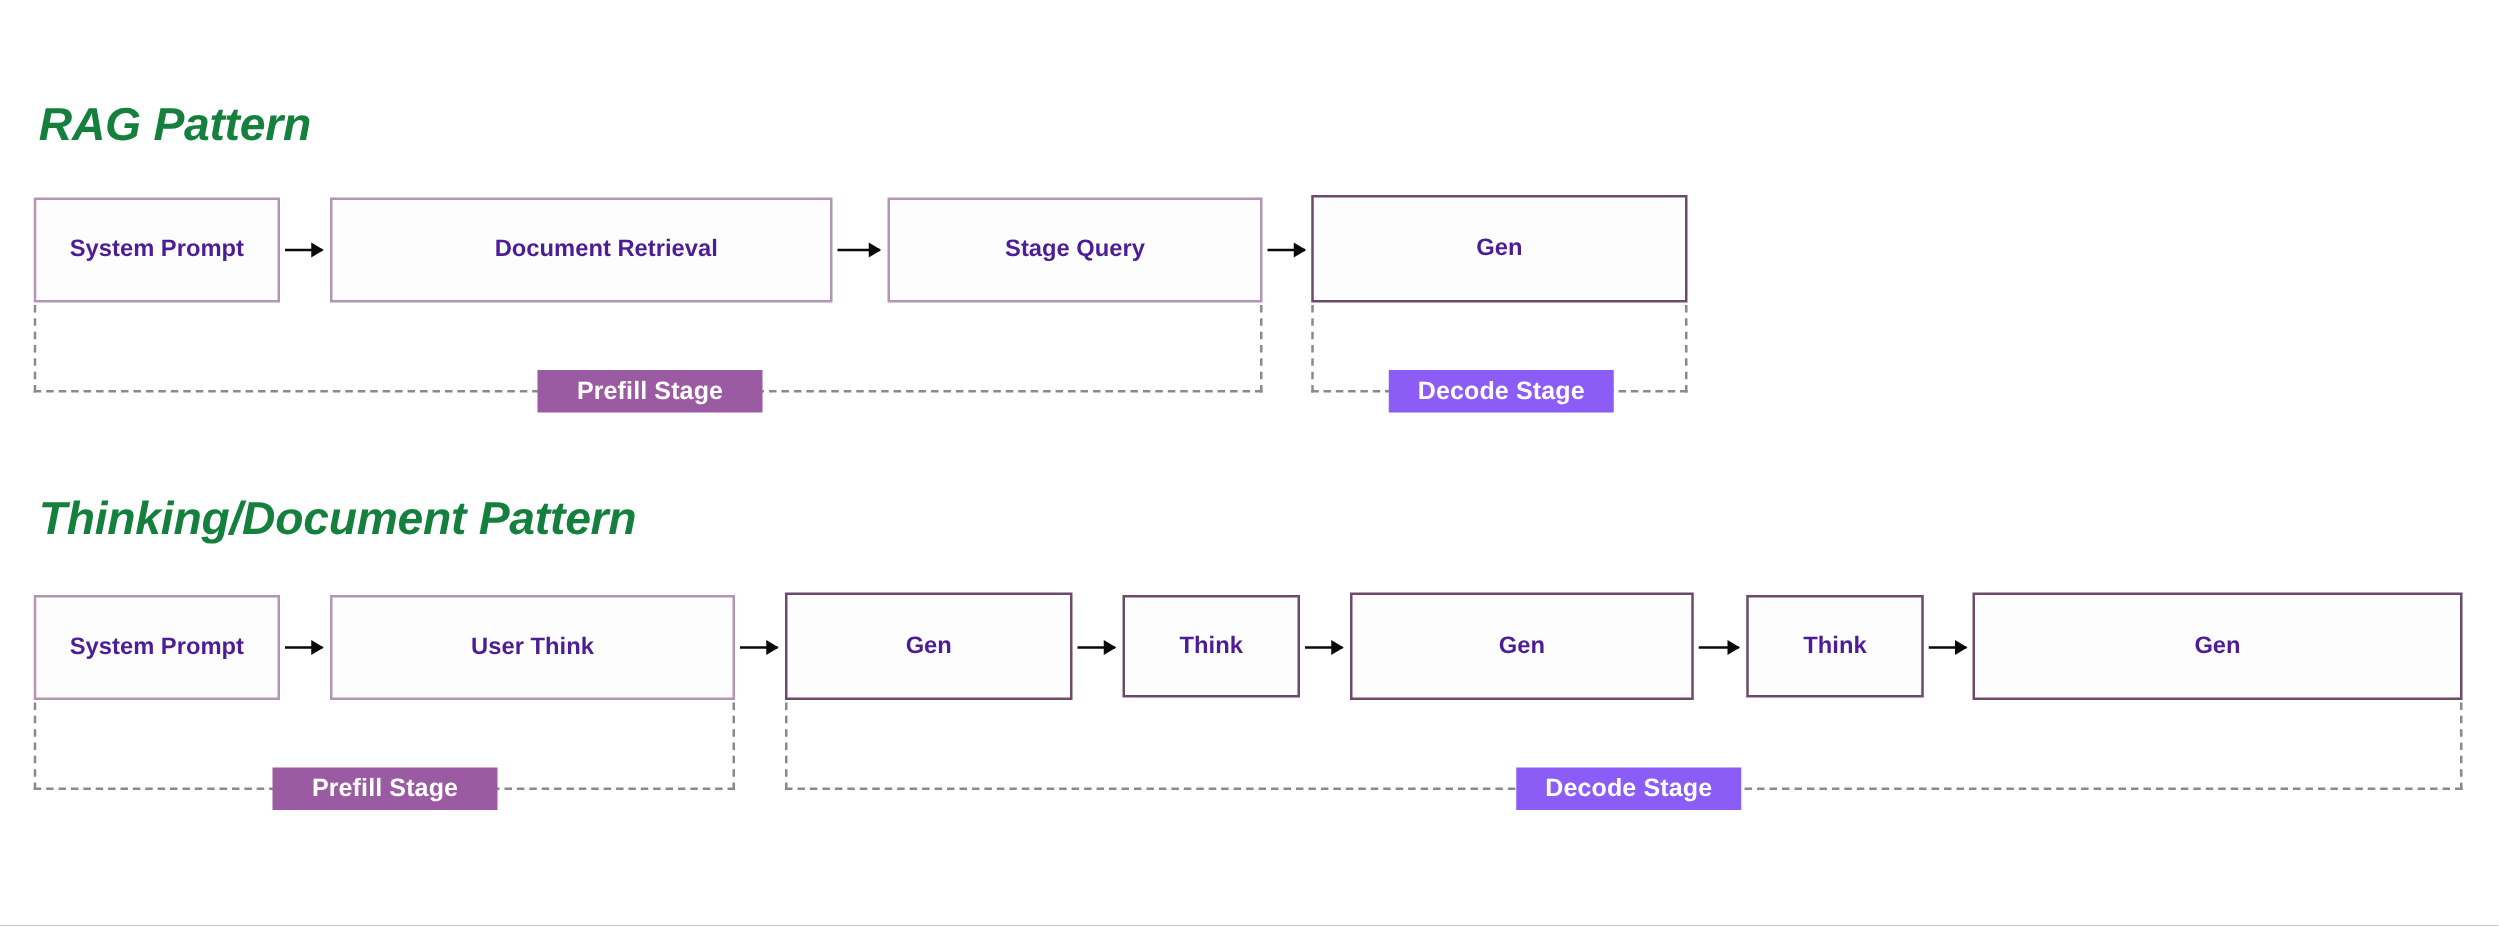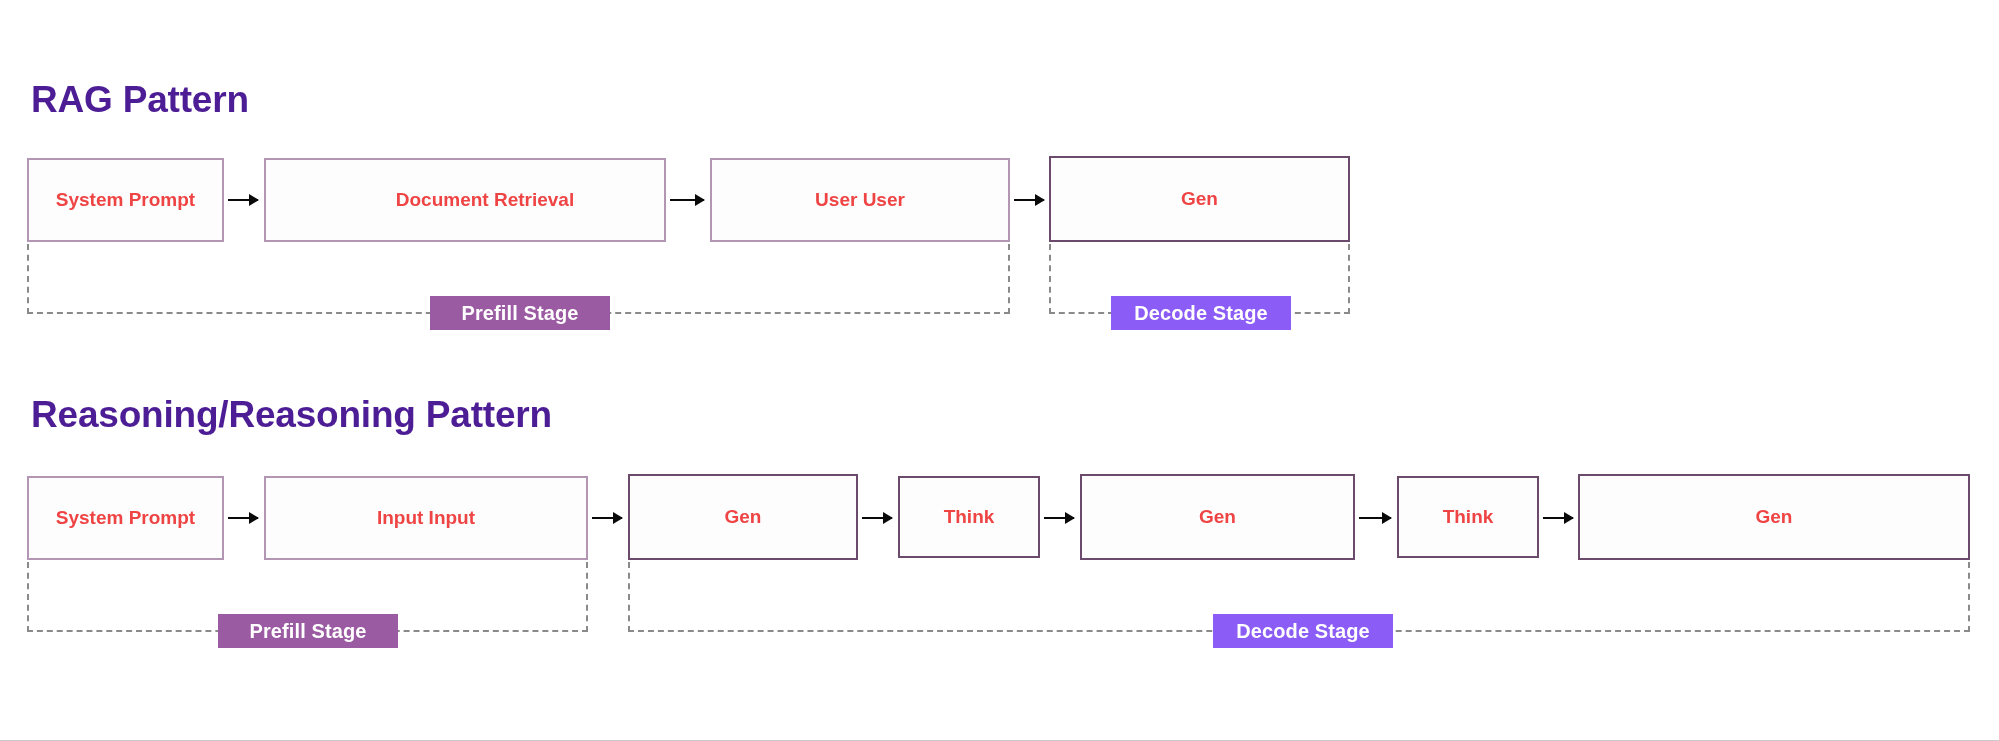--- a/index.html
+++ b/index.html
@@ -18,41 +18,42 @@
     height: 741px;
     background: #ffffff;
     border-bottom: 1px solid #c9c9c9;
   }
 
   
   .section-title {
     position: absolute;
     font-size: 37px;
     font-weight: bold;
-    color: #4c1d95;
+    color: #15803d;
     letter-spacing: -0.2px;
     white-space: nowrap;
+    font-style: italic;
   }
   #title-rag      { left: 31px; top: 79px; }
   #title-thinking { left: 31px; top: 394px; }
 
   
   .row { position: absolute; left: 0; top: 0; width: 1999px; height: 0; }
 
   
   .node {
     position: absolute;
     display: flex;
     align-items: center;
     justify-content: center;
     background: #fdfdfe;
     border: 2px solid #b396b3;
     font-size: 19px;
     font-weight: bold;
-    color: #ef4444;
+    color: #4c1d95;
     white-space: nowrap;
     text-align: center;
   }
   .node.dark { border-color: #6b4a6b; }
 
   
   .arrow {
     position: absolute;
     height: 2px;
     background: #0a0a0a;
@@ -104,21 +105,21 @@
 
     <div class="node" style="left:27px;  top:158px; width:197px; height:84px;">
       <span>System Prompt</span>
     </div>
 
     <div class="node" style="left:264px; top:158px; width:402px; height:84px;padding-left:40px;">
       <span>Document Retrieval</span>
     </div>
 
     <div class="node" style="left:710px; top:158px; width:300px; height:84px;">
-      <span>User User</span>
+      <span>Stage Query</span>
     </div>
 
     <div class="node dark" style="left:1049px; top:156px; width:301px; height:86px;">
       <span>Gen</span>
     </div>
 
     <div class="arrow" style="left:228px; top:199px; width:30px;"></div>
     <div class="arrow" style="left:670px; top:199px; width:34px;"></div>
     <div class="arrow" style="left:1014px; top:199px; width:30px;"></div>
 
@@ -127,30 +128,30 @@
 
     <div class="stage-badge prefill" style="left:430px; top:296px; width:180px; height:34px;">
       <span>Prefill Stage</span>
     </div>
 
     <div class="stage-badge decode" style="left:1111px; top:296px; width:180px; height:34px;">
       <span>Decode Stage</span>
     </div>
   </div>
 
-  <div class="section-title" id="title-thinking">Reasoning/Reasoning  Pattern</div>
+  <div class="section-title" id="title-thinking">Thinking/Document  Pattern</div>
 
   <div class="row">
 
     <div class="node" style="left:27px;  top:476px; width:197px; height:84px;">
       <span>System Prompt</span>
     </div>
 
     <div class="node" style="left:264px; top:476px; width:324px; height:84px;">
-      <span>Input Input</span>
+      <span>User Think</span>
     </div>
 
     <div class="node dark" style="left:628px; top:474px; width:230px; height:86px;">
       <span>Gen</span>
     </div>
 
     <div class="node dark" style="left:898px; top:476px; width:142px; height:82px;">
       <span>Think</span>
     </div>
 

